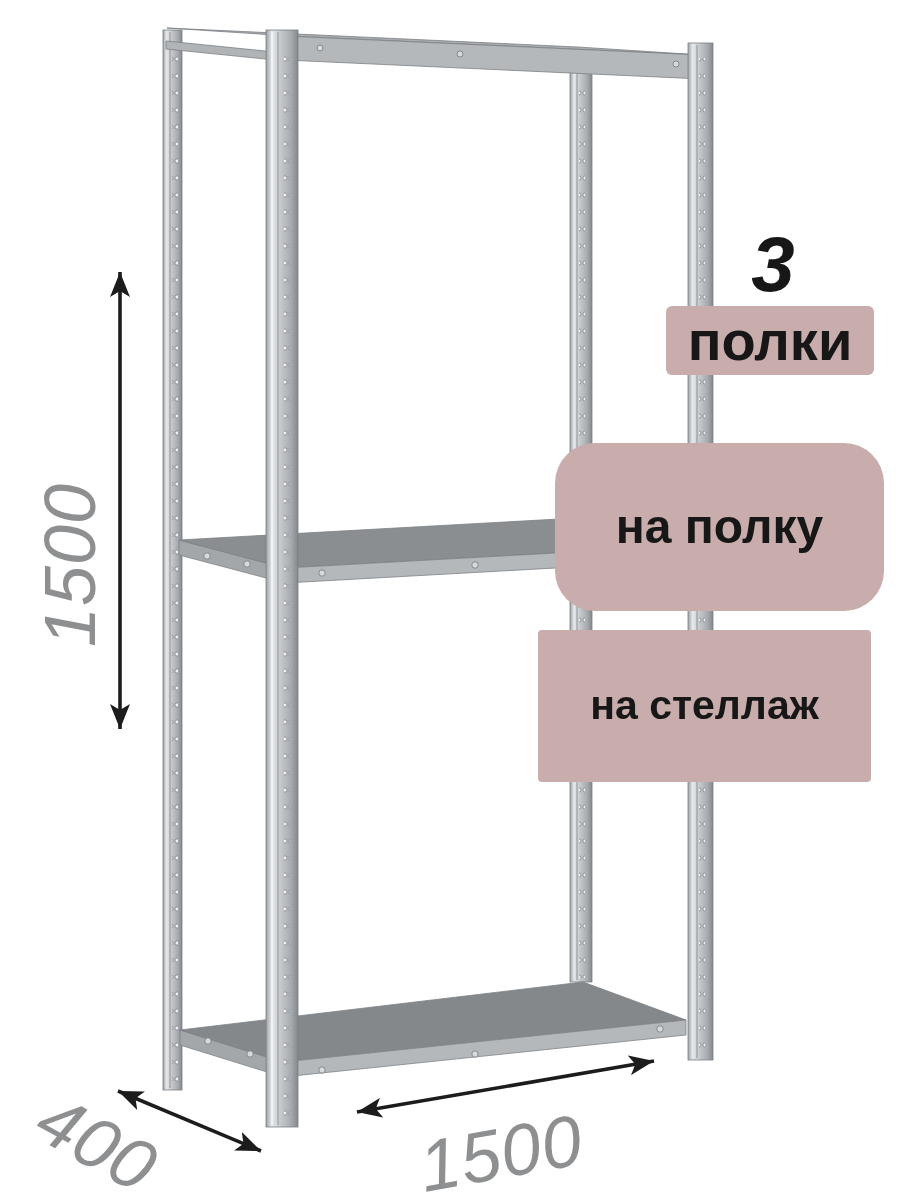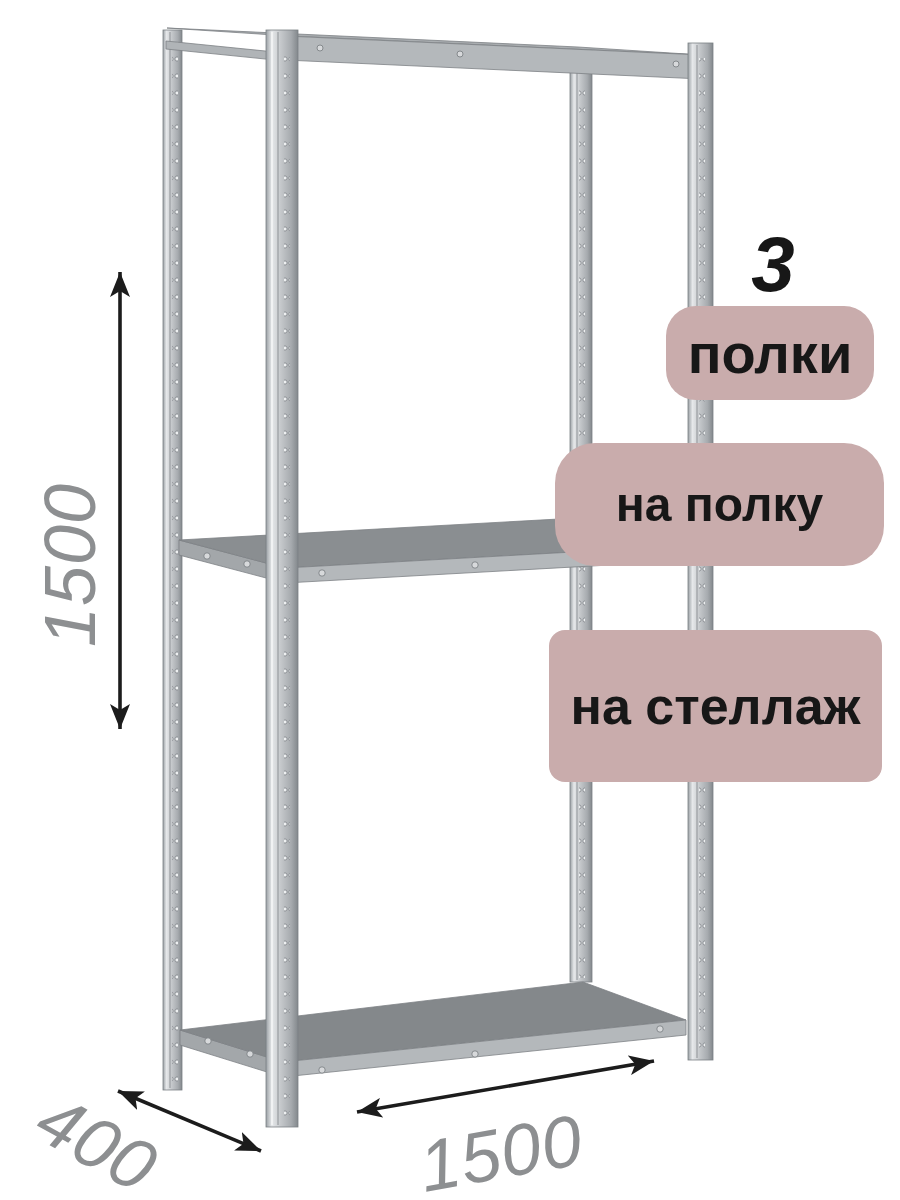--- a/index.html
+++ b/index.html
@@ -32,23 +32,23 @@
     font-size:78px;line-height:80px;font-weight:bold;font-style:italic;
     color:var(--badge-text);text-align:center;
   }
 
   
   .badge{
     position:absolute;background:var(--badge-bg);color:var(--badge-text);
     display:flex;flex-direction:column;align-items:center;justify-content:center;
     font-weight:bold;text-align:center;
   }
-  .badge-count{left:666px;top:306px;width:208px;height:94px;border-radius:30px;font-size:56px;}
-  .badge-shelf{left:555px;top:443px;width:329px;height:123px;border-radius:40px;font-size:48px;line-height:1.48;}
-  .badge-rack{left:549px;top:630px;width:333px;height:152px;border-radius:16px;font-size:52px;line-height:1.5;}
+  .badge-count{left:666px;top:306px;width:208px;height:69px;border-radius:6px;font-size:56px;}
+  .badge-shelf{left:555px;top:443px;width:329px;height:168px;border-radius:40px;font-size:48px;line-height:1.48;}
+  .badge-rack{left:538px;top:630px;width:333px;height:152px;border-radius:4px;font-size:41px;line-height:1.5;}
 </style>
 </head>
 <body>
 
 <div class="stage">
 
   <svg width="900" height="1200" viewBox="0 0 900 1200">
     <defs>
       <linearGradient id="postGrad" x1="0" y1="0" x2="1" y2="0">
         <stop offset="0" stop-color="#9aa0a4"></stop>

